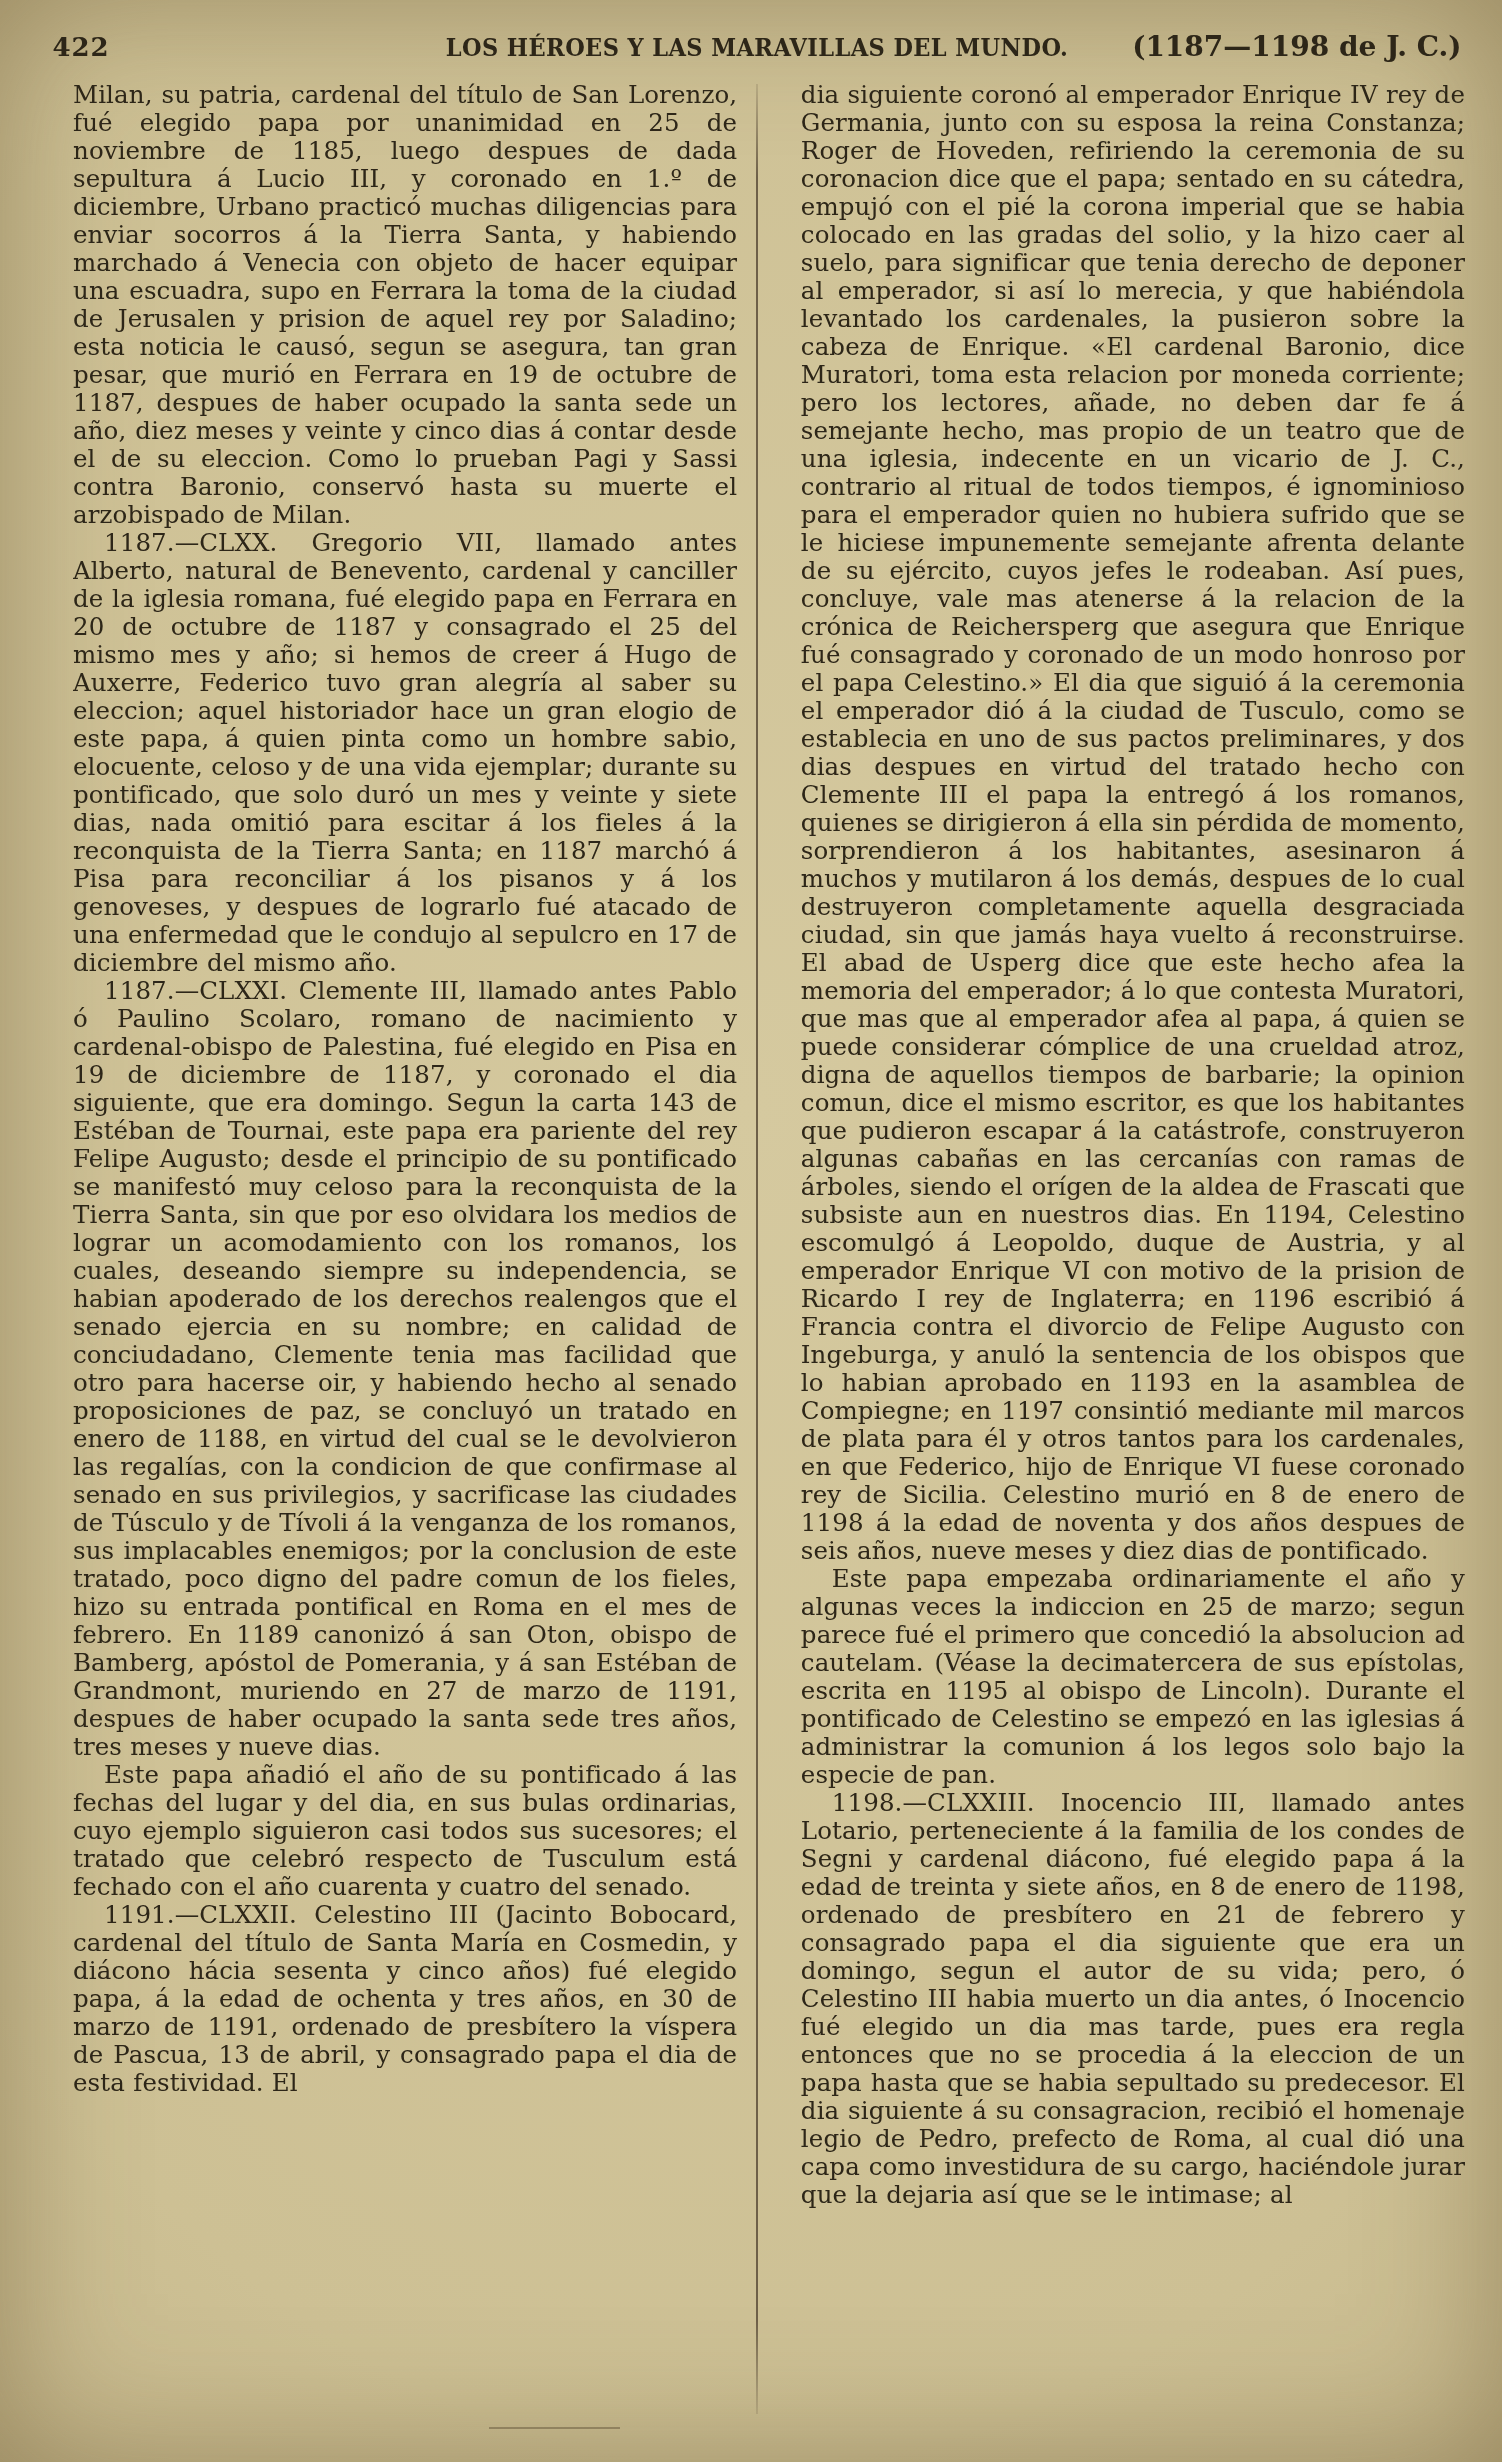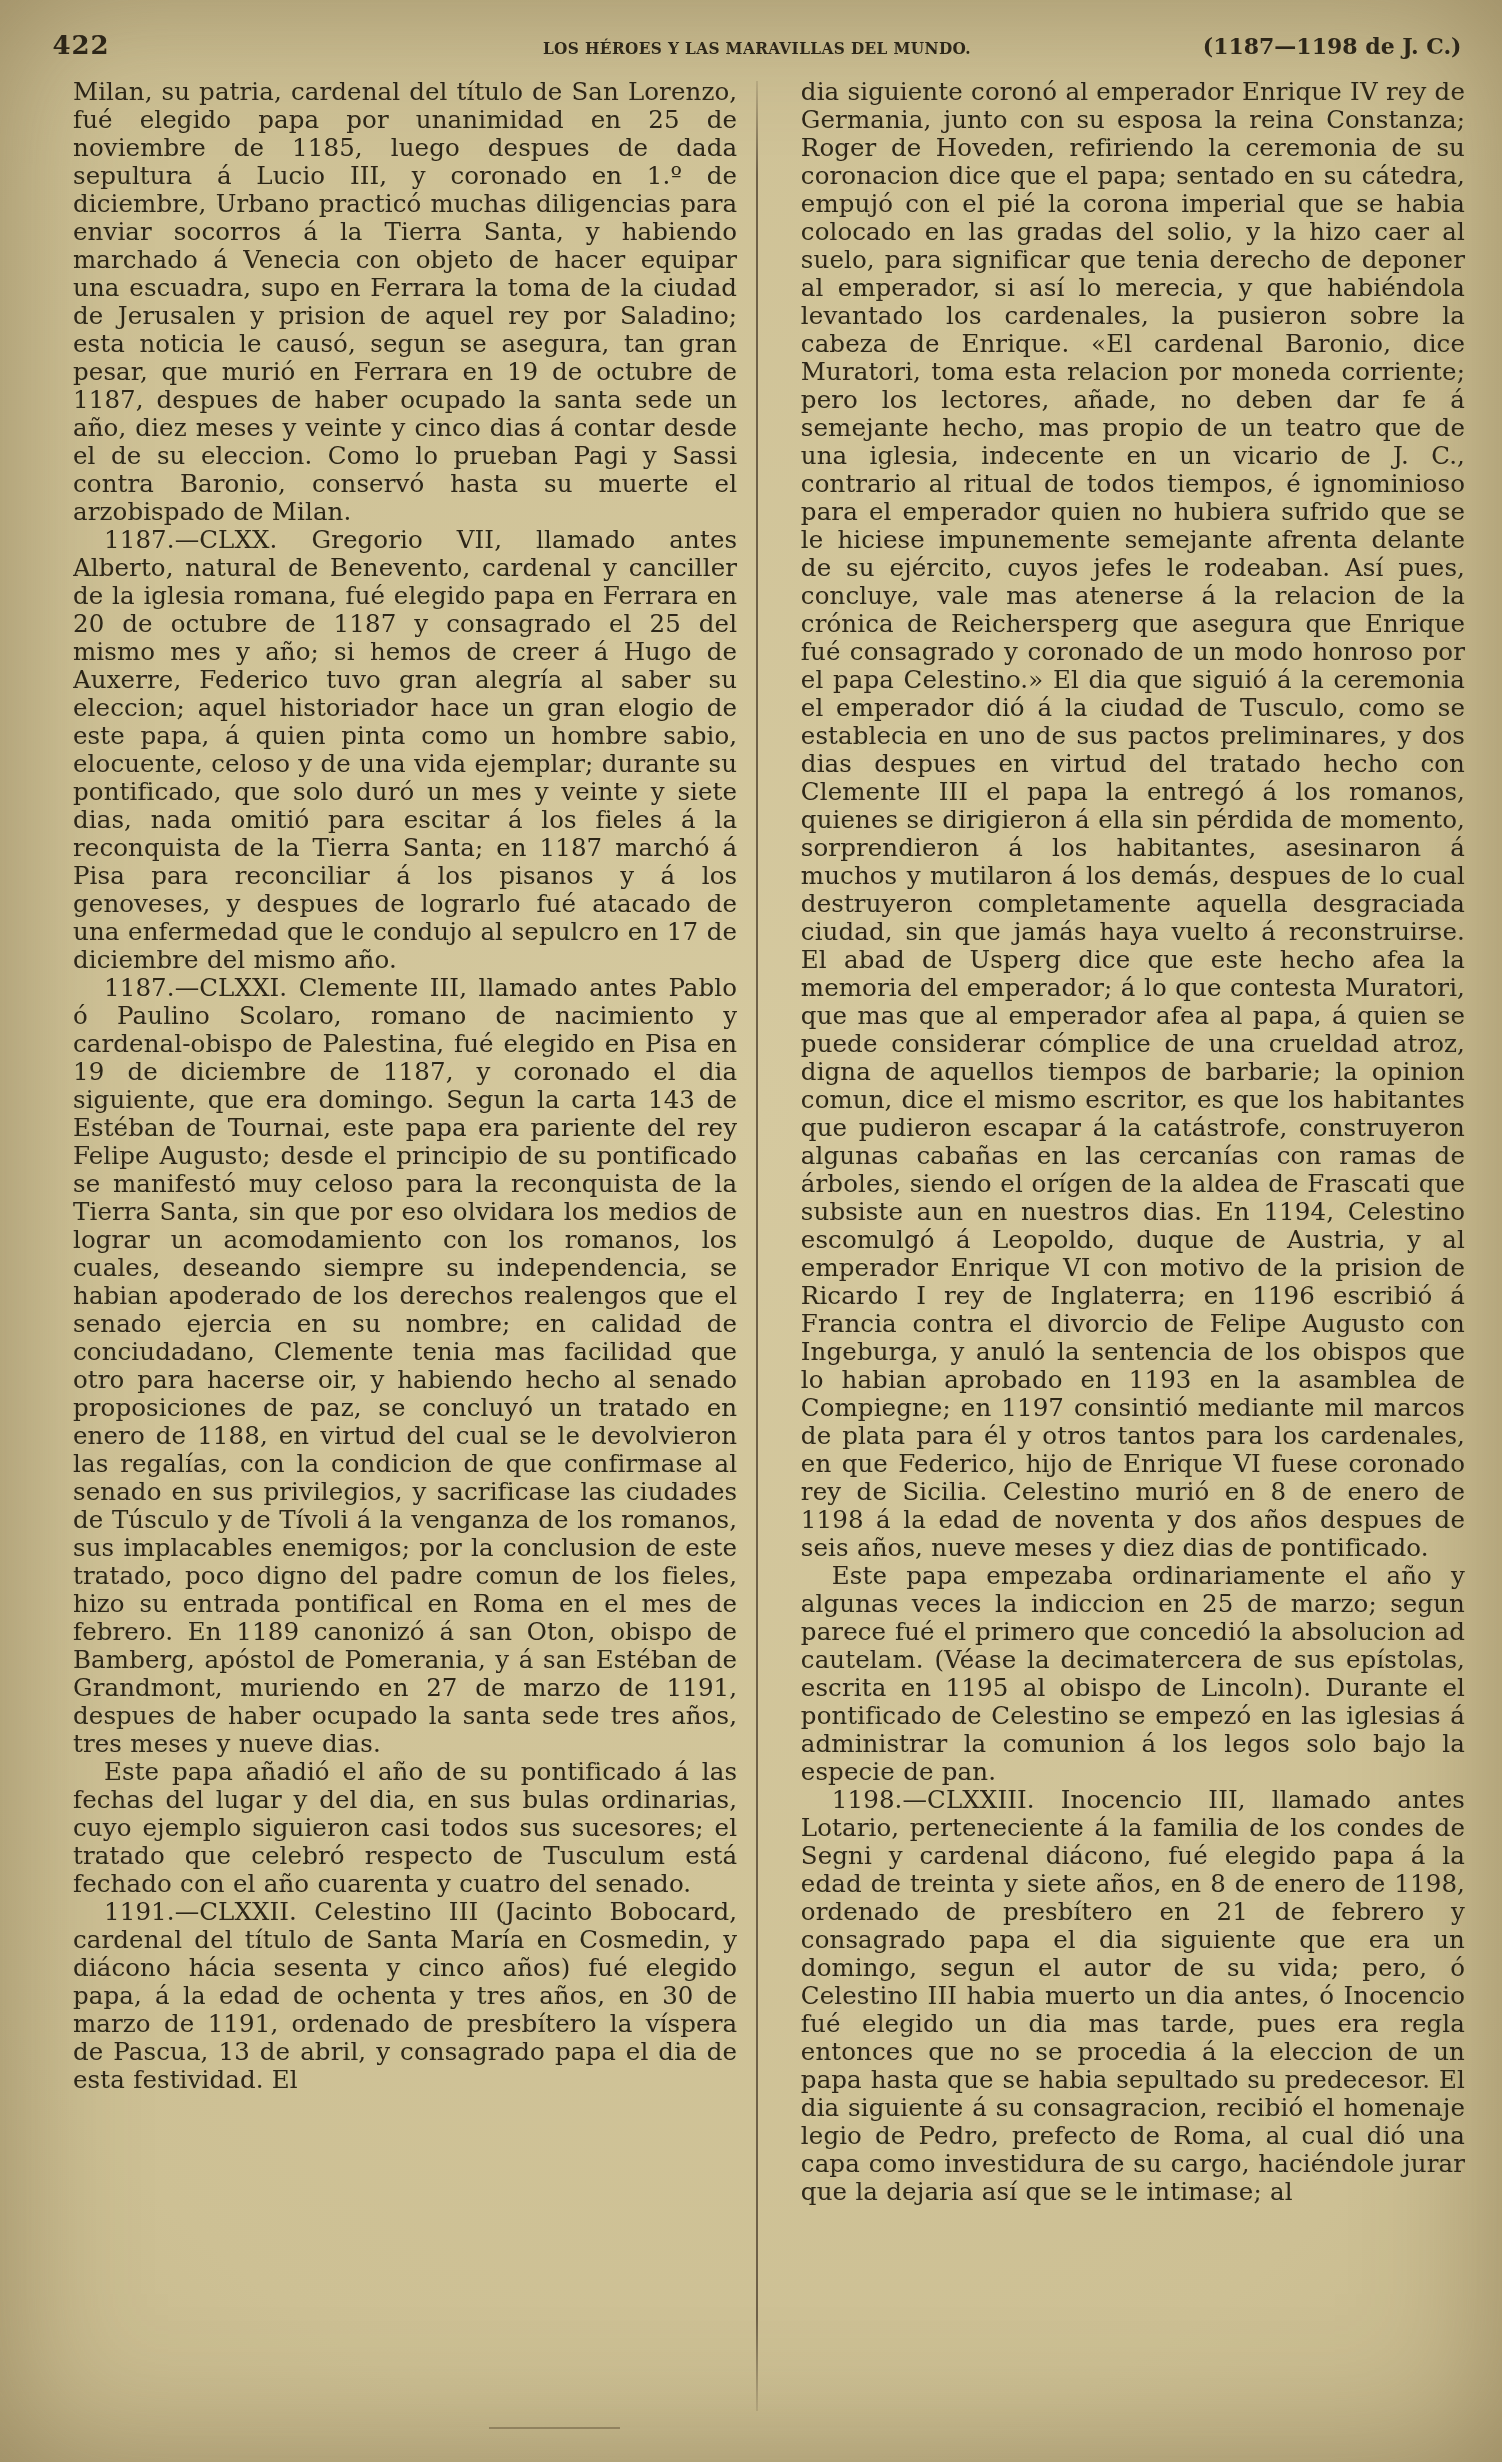--- a/index.html
+++ b/index.html
@@ -31,27 +31,27 @@
     align-items: baseline;
     font-weight: 700;
     padding: 0 3.5px;
   }
   .page-number {
     font-size: 26px;
     justify-self: start;
     letter-spacing: 0.9px;
   }
   .running-title {
-    font-size: 17px;
+    font-size: 25px;
     letter-spacing: 0.4px;
     justify-self: center;
     font-stretch: condensed;
   }
   .date-range {
-    font-size: 22px;
+    font-size: 28px;
     justify-self: end;
     white-space: nowrap;
   }
   .columns {
     display: flex;
     margin-top: 17.5px;
     height: 2351px;
   }
   .col {
     flex: 1 1 0;

